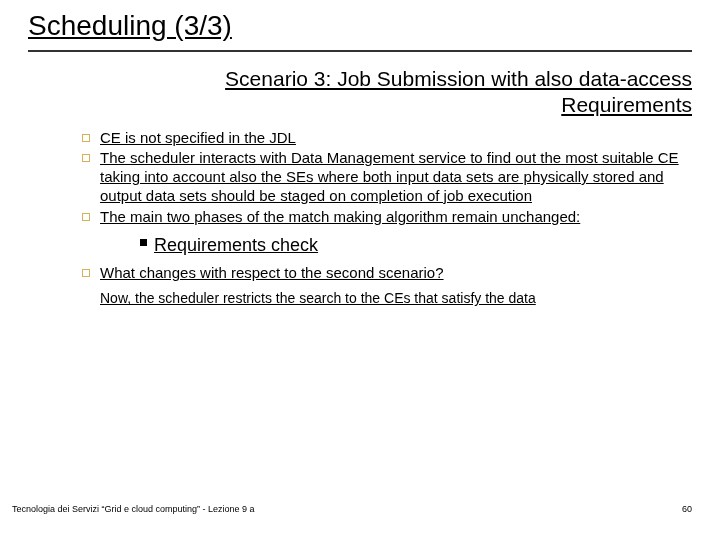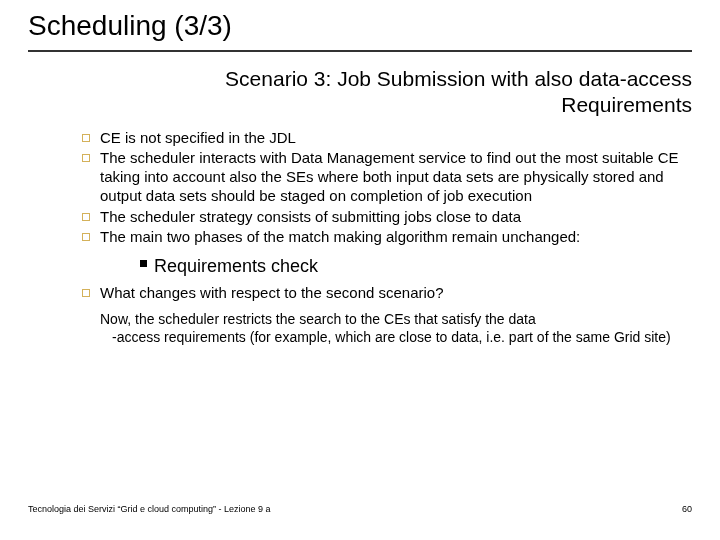--- a/index.html
+++ b/index.html
@@ -11,20 +11,21 @@
     font-family: Arial, Helvetica, sans-serif;
     color: #000;
     overflow: hidden;
   }
   .slide {
     position: relative;
     width: 720px;
     height: 520px;
     box-sizing: border-box;
     padding: 10px 28px 0 28px;
+    text-decoration: underline;
   }
   .title {
     font-size: 28px;
     font-weight: 400;
     color: #000;
     margin: 0 0 8px 0;
   }
   .hr-line {
     border-top: 2px solid #333;
     margin: 0 0 14px 0;
@@ -98,21 +99,21 @@
     text-align: justify;
   }
   .ans-block {
     display: block;
     padding-left: 20px;
     text-indent: -8px;
   }
   .footer {
     position: absolute;
     bottom: 6px;
-    left: 28px;
+    left: 12px;
     right: 28px;
     display: flex;
     justify-content: space-between;
     font-size: 9px;
     color: #000;
   }
 </style>
 </head>
 <body>
 
@@ -124,35 +125,33 @@
   <div class="body-wrap">
 
     <div class="subtitle">
       <span>Scenario 3: Job Submission with also data-access</span><br>
       <span class="subtitle-indent">Requirements</span>
     </div>
 
     <ul class="square">
       <li>CE is not specified in the JDL</li>
       <li>The scheduler interacts with Data Management service to find out the most suitable CE taking into account also the SEs where both input data sets are physically stored and output data sets should be staged on completion of job execution</li>
-      <li>The scheduler strategy consists of submitting jobs close to data</li>
       <li>The main two phases of the match making algorithm remain unchanged:</li>
     </ul>
 
     <ul class="solid">
       <li>Requirements check</li>
     </ul>
 
     <ul class="square">
       <li>What changes with respect to the second scenario?</li>
     </ul>
 
     <div class="answer">
       <span>Now, the scheduler restricts the search to the  CEs that satisfy the data</span>
-      <span class="ans-block">-access requirements (for example, which are close to data, i.e. part of the same Grid site)</span>
     </div>
 
   </div>
 
   <div class="footer">
     <span>Tecnologia dei Servizi “Grid e cloud computing” - Lezione 9 a</span>
     <span>60</span>
   </div>
 
 </div>

